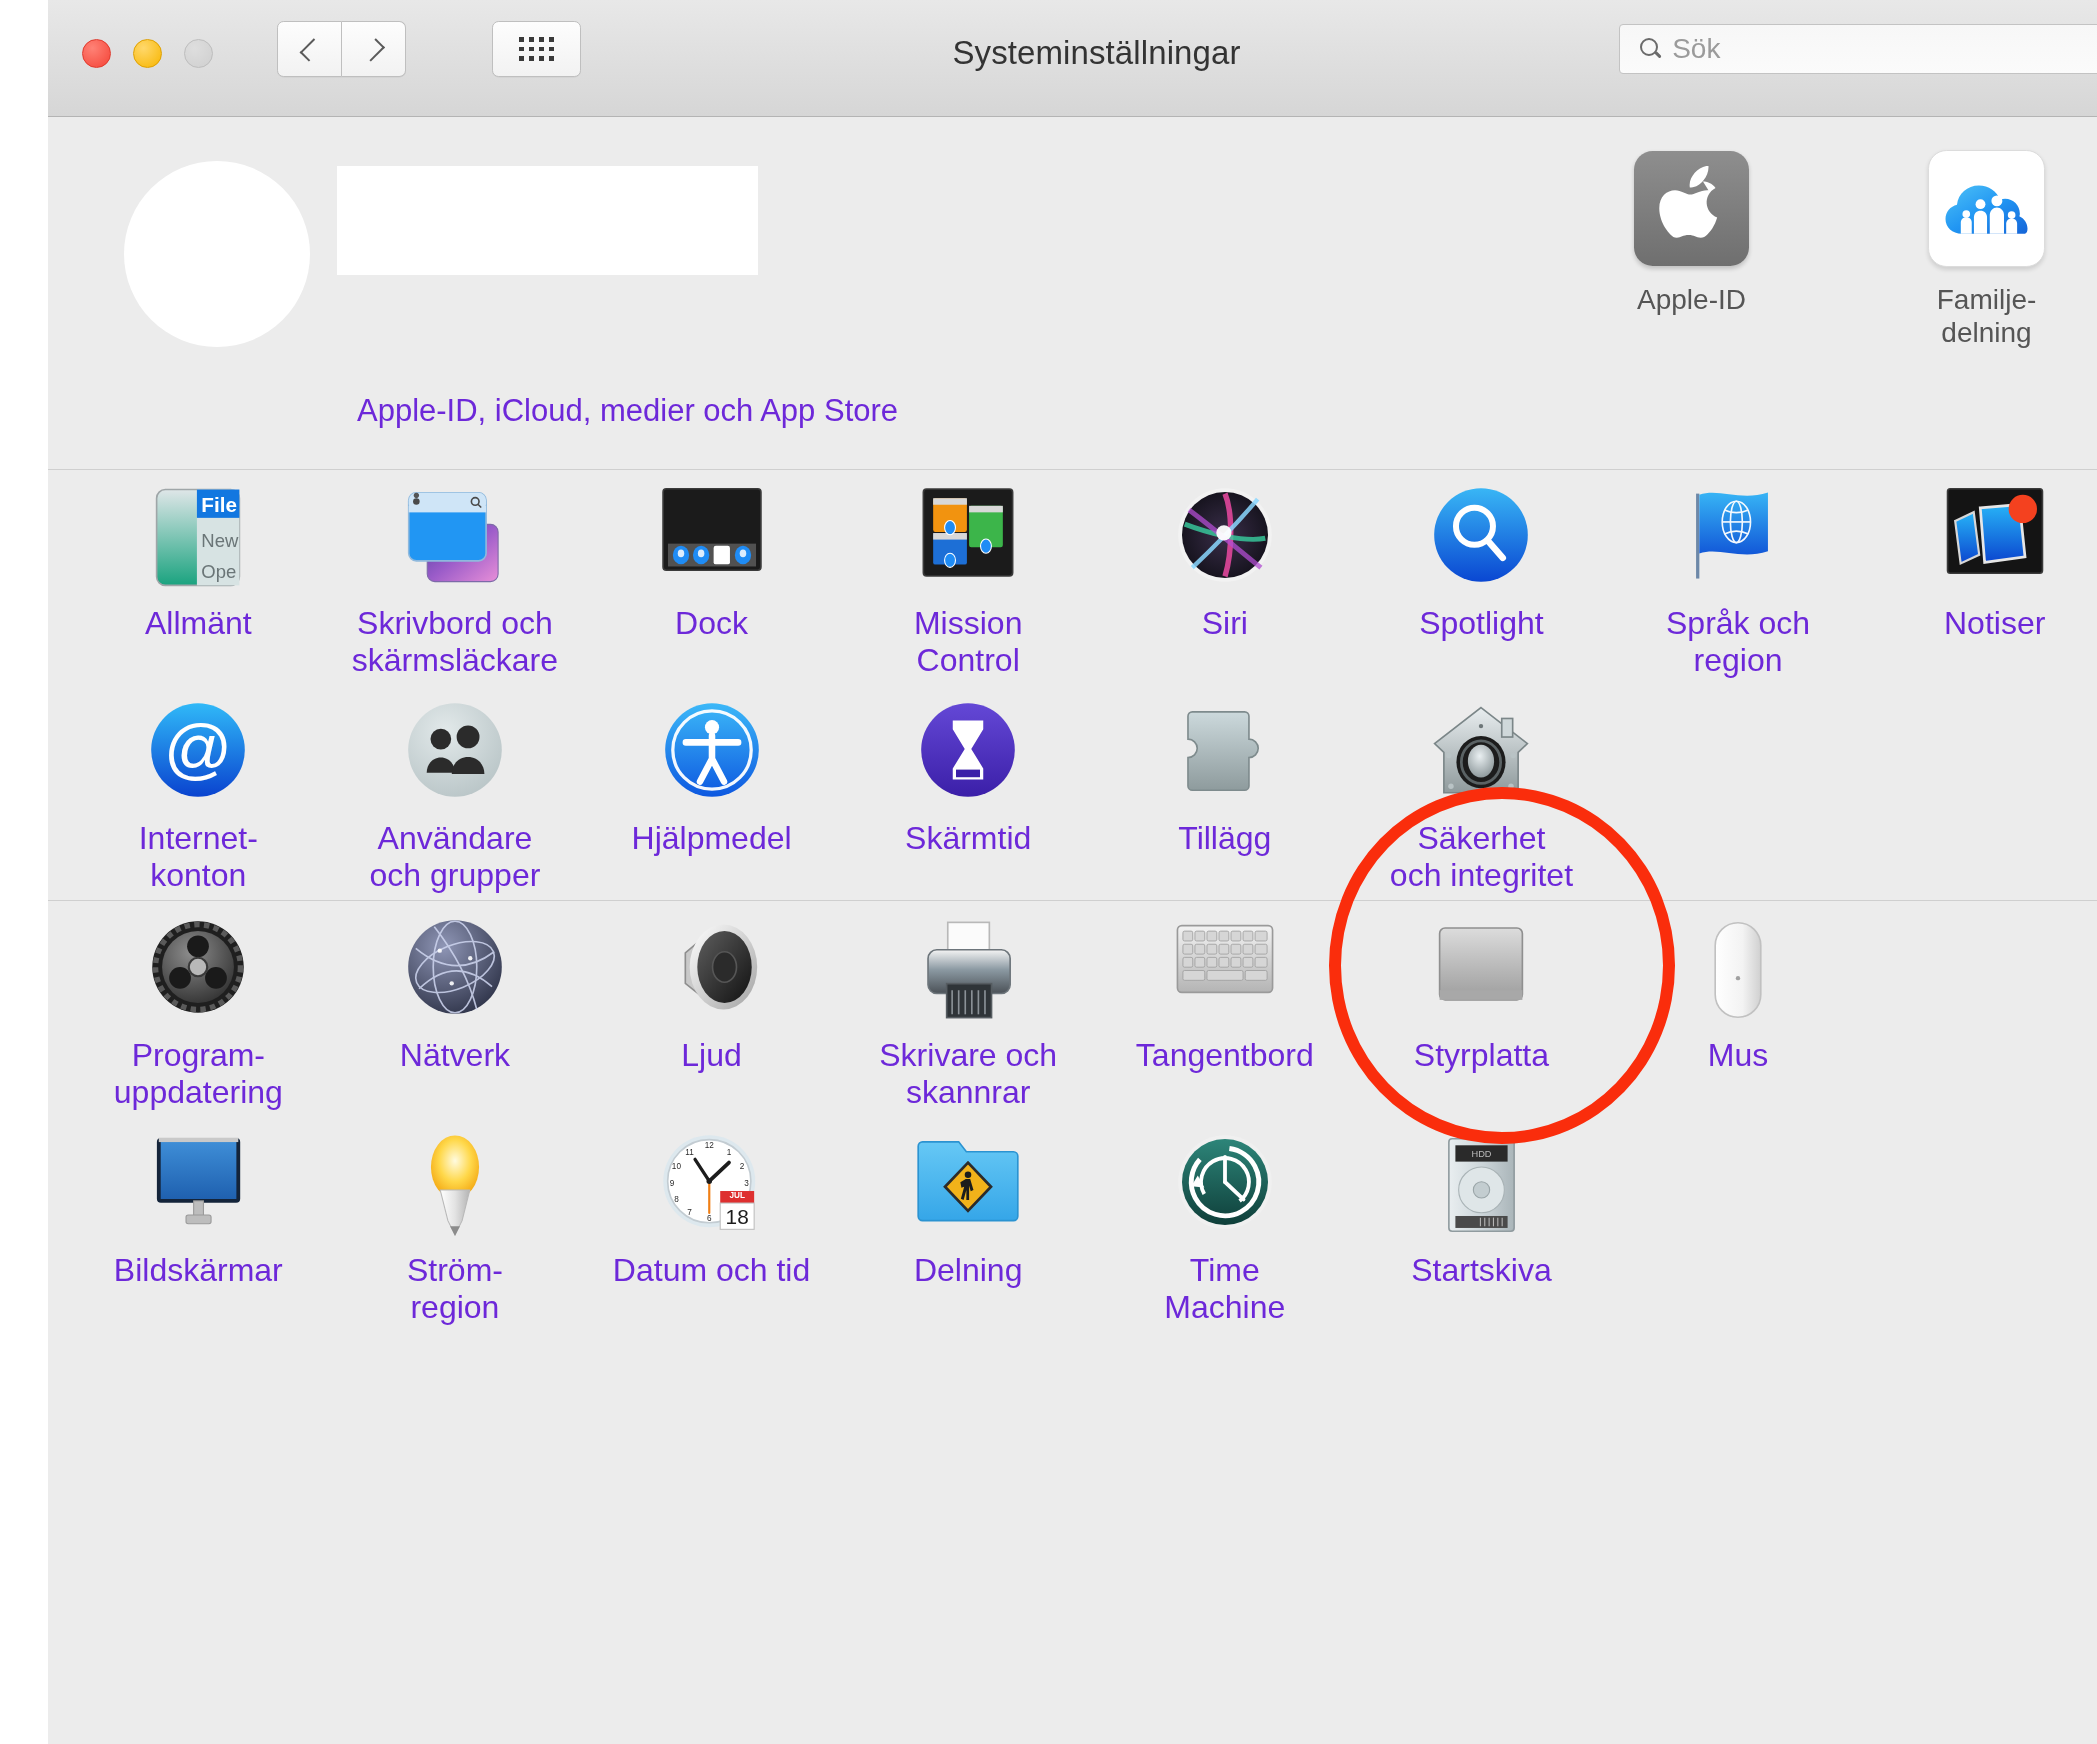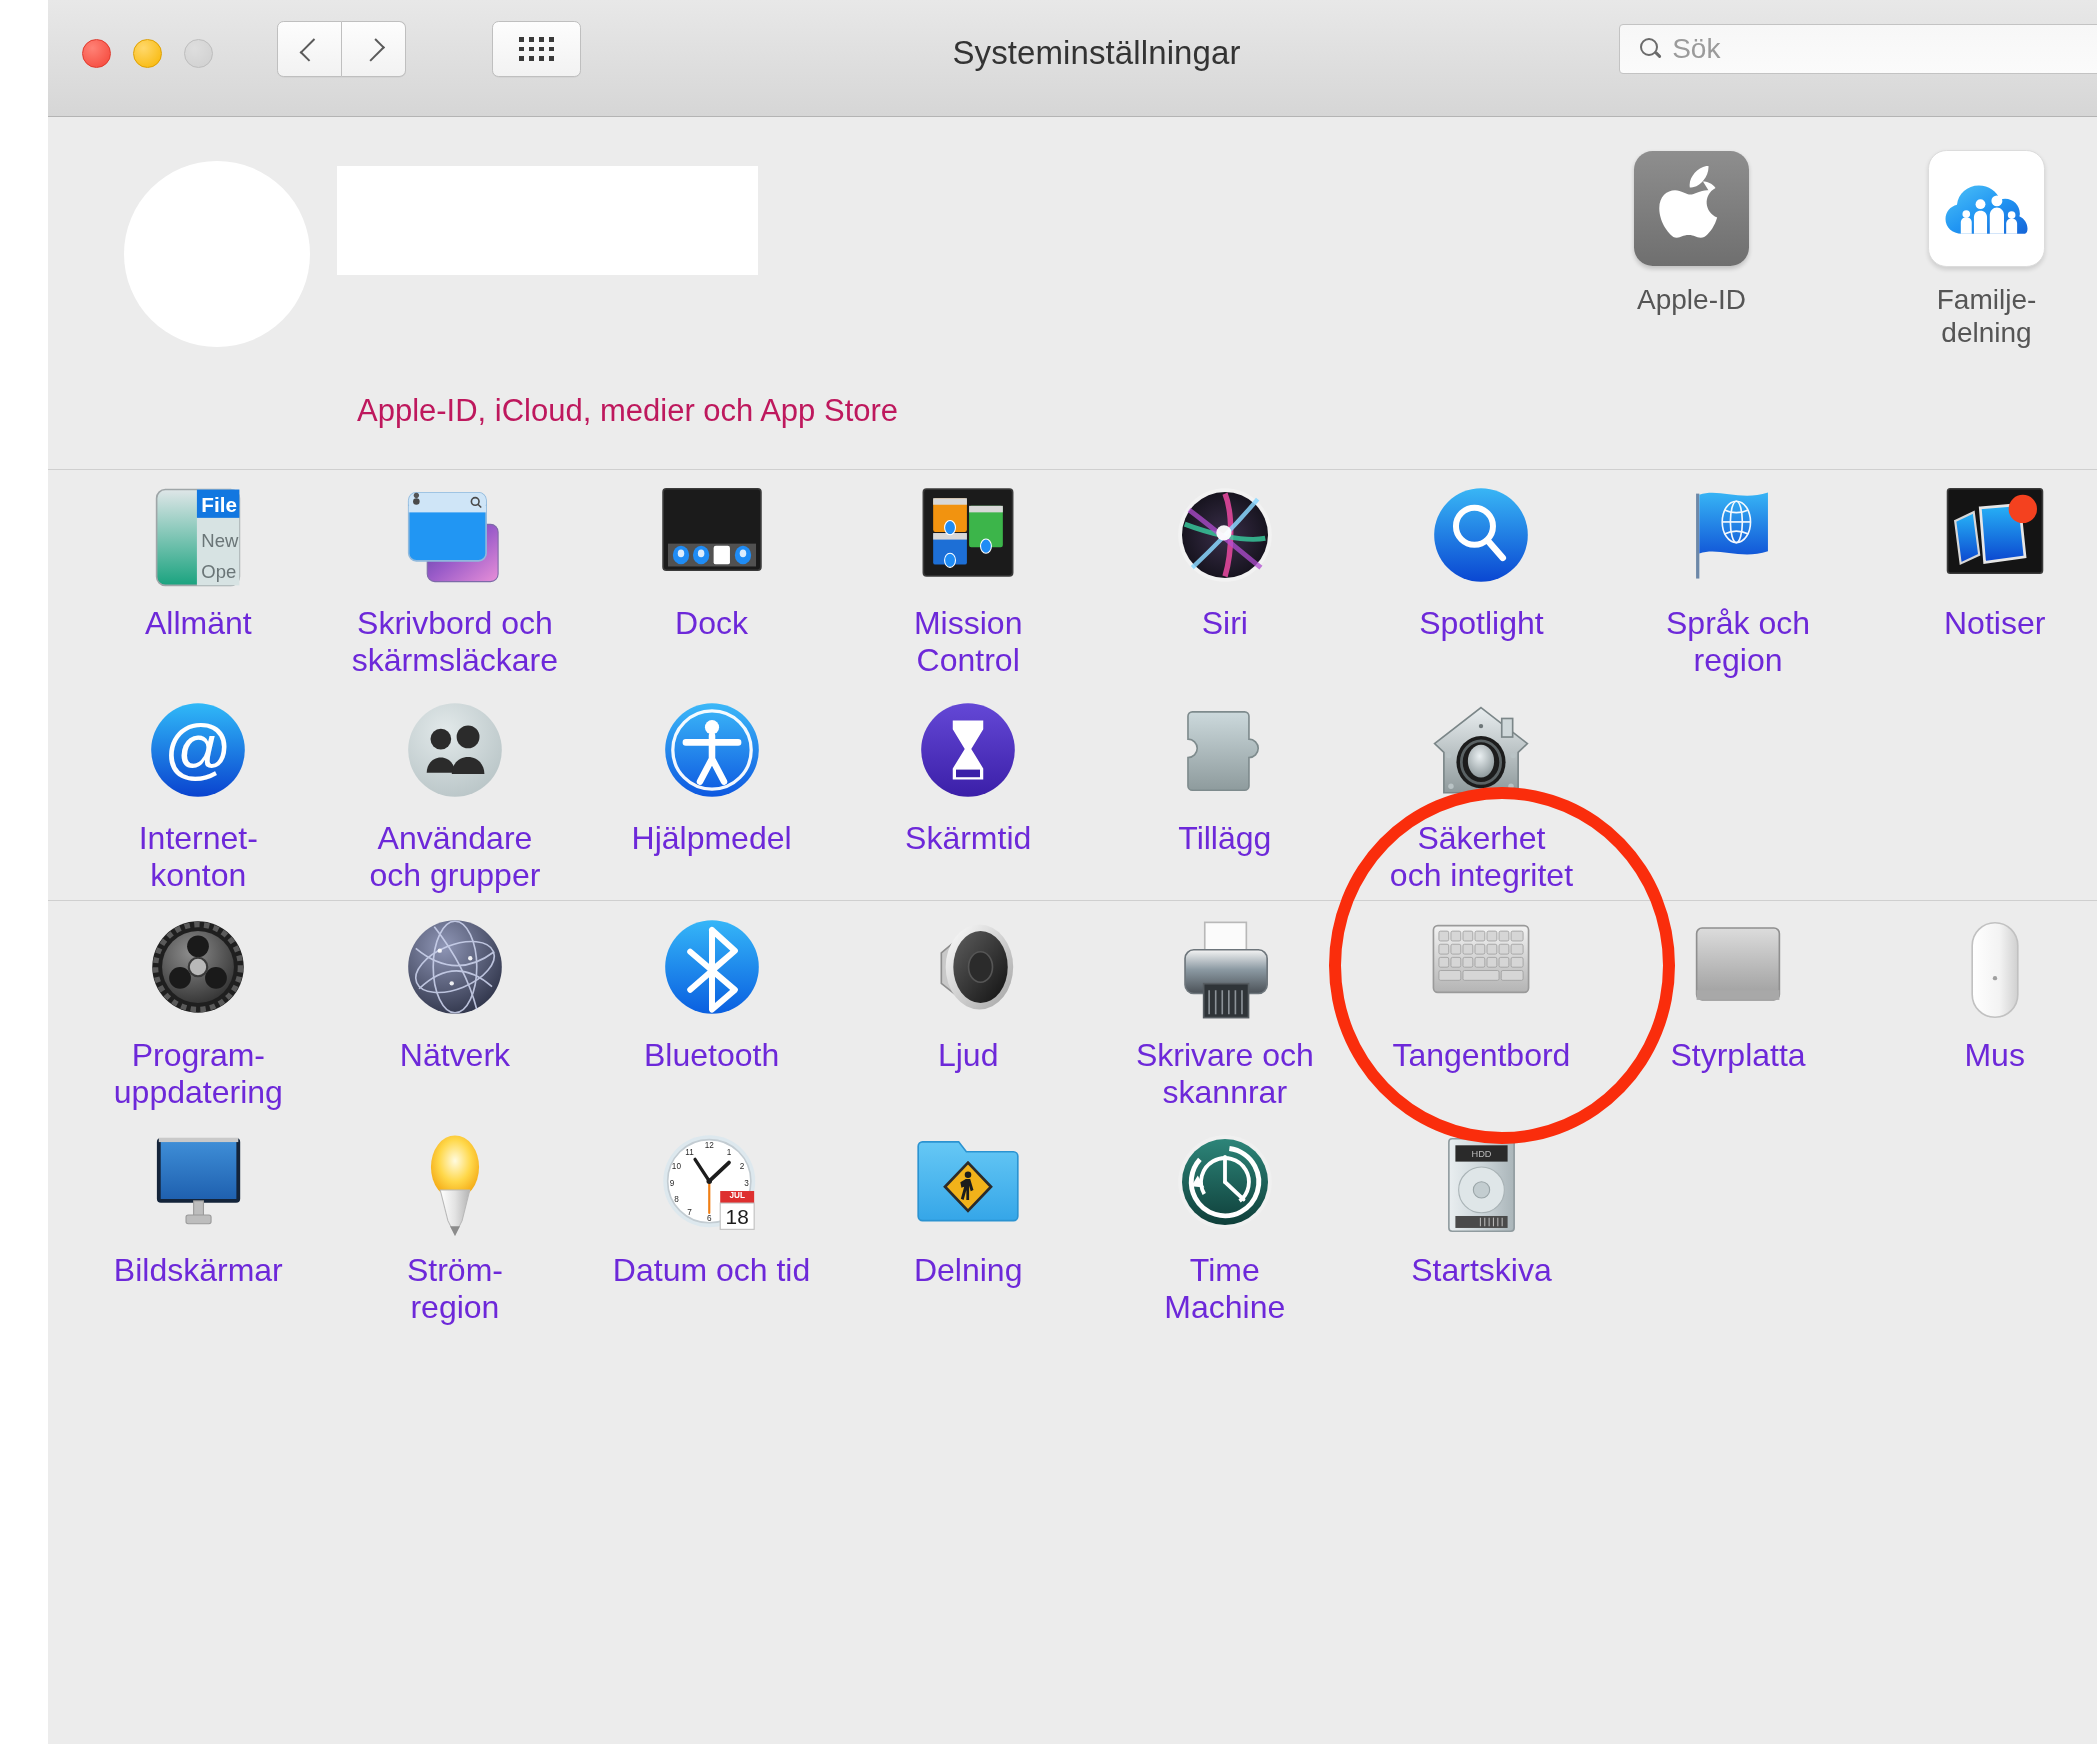--- a/index.html
+++ b/index.html
@@ -112,21 +112,21 @@
     position: absolute; left: 76px; top: 44px;
     width: 186px; height: 186px; border-radius: 50%;
     background: #ffffff;
   }
   #account-redaction {
     position: absolute; left: 289px; top: 49px;
     width: 421px; height: 109px; background: #ffffff;
   }
   #account-sub {
     position: absolute; left: 309px; top: 276px;
-    font-size: 31px; color: #be185d;
+    font-size: 31px; color: #6d28d9;
   }
   #banner-right {
     position: absolute; right: 44px; top: 28px;
     display: flex; gap: 66px; align-items: flex-start;
   }
   .banner-tile { width: 229px; display: flex; flex-direction: column; align-items: center; }
   .banner-icon-wrap { width: 126px; height: 126px; display: flex; align-items: center; justify-content: center; }
   .banner-label {
     margin-top: 12px; font-size: 28px; color: #555;
     text-align: center; line-height: 1.18;
@@ -619,35 +619,20 @@
             <g fill="#ffffff" opacity="0.9">
               <circle cx="62" cy="60" r="4"></circle>
                 <circle cx="118" cy="74" r="4"></circle>
                 <circle cx="84" cy="120" r="4"></circle>
             </g>
           </svg>
         </div>
         <div class="pref-label"><span>Nätverk</span></div>
       </div>
 
-      <div class="pref-item">
-        <div class="pref-icon-wrap">
-          <svg width="98" height="98" viewBox="0 0 180 180">
-            <defs>
-                <linearGradient id="btG" x1="0" y1="0" x2="0" y2="1">
-                  <stop offset="0" stop-color="#35b6f8"></stop>
-                  <stop offset="1" stop-color="#0a5fe0"></stop>
-                </linearGradient>
-              </defs>
-            <circle cx="90" cy="90" r="86" fill="url(#btG)"></circle>
-            <path d="M90 22 L132 60 L90 96 L90 22 M90 96 L132 132 L90 168 L90 96 M50 62 L132 132 M50 132 L132 60" stroke="#ffffff" stroke-width="11" fill="none" stroke-linejoin="round" stroke-linecap="round"></path>
-          </svg>
-        </div>
-        <div class="pref-label"><span>Bluetooth</span></div>
-      </div>
 
       <div class="pref-item">
         <div class="pref-icon-wrap">
           <svg width="104" height="98" viewBox="0 0 190 180">
             <defs>
               <linearGradient id="spkG" x1="0" y1="0" x2="1" y2="1">
                   <stop offset="0" stop-color="#5e5e5e"></stop>
                   <stop offset="1" stop-color="#111111"></stop>
                 </linearGradient>
               <linearGradient id="rimG" x1="0" y1="0" x2="1" y2="1">

